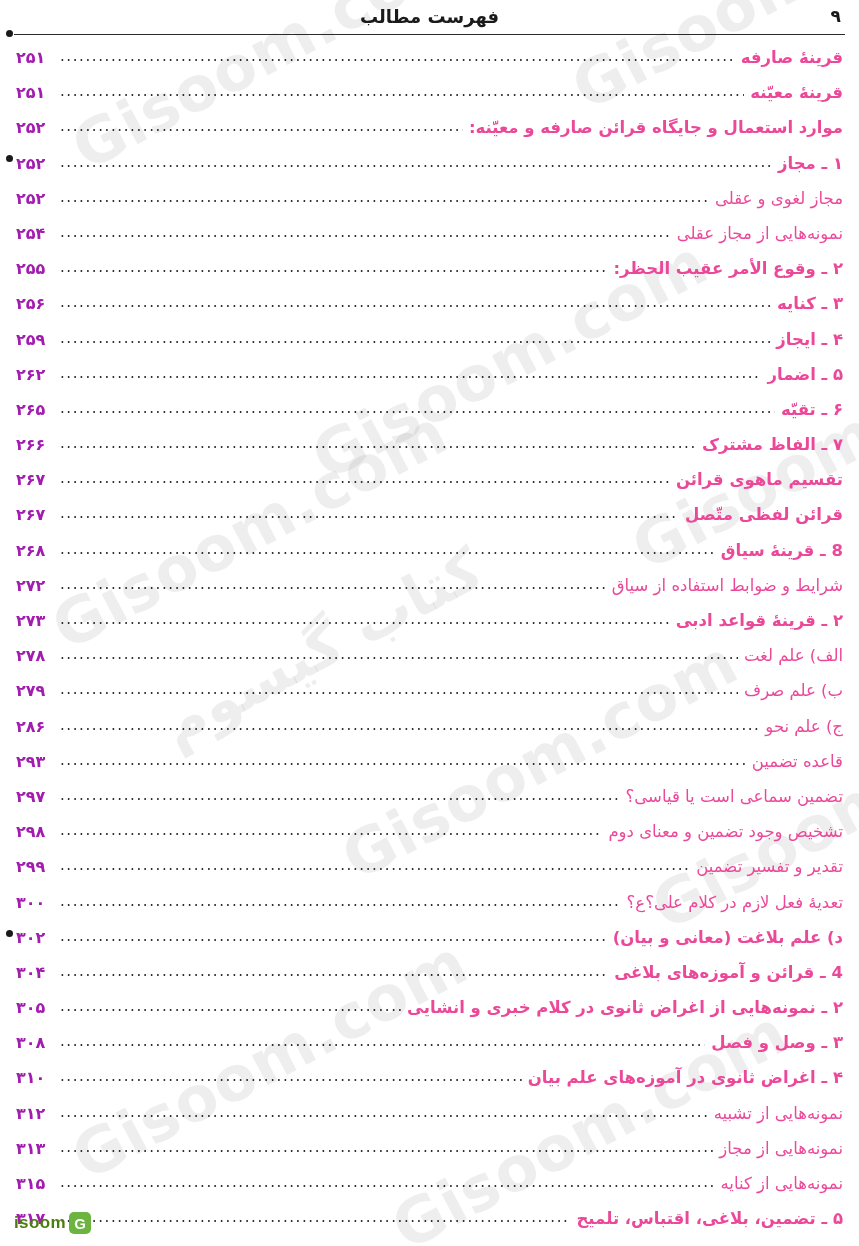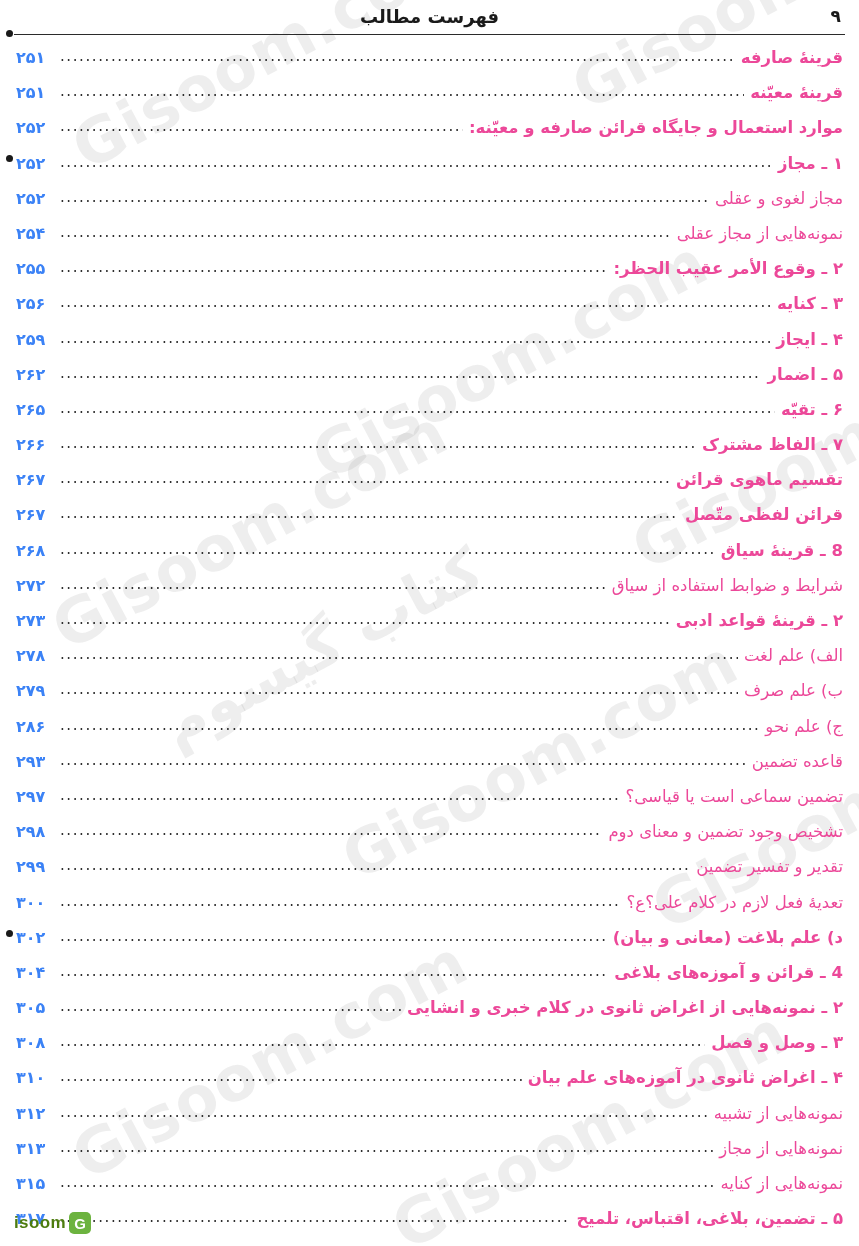--- a/index.html
+++ b/index.html
@@ -105,21 +105,21 @@
     color: #2e2e2e;
     letter-spacing: 1.6px;
     direction: ltr;
     text-align: left;
     margin: 0 2px;
     transform: translateY(-2px);
   }
   .toc-page {
     font-size: 16px;
     font-weight: bold;
-    color: #3b82f6;
+    color: #a21caf;
     flex: 0 0 auto;
     min-width: 42px;
     text-align: left;
     direction: rtl;
   }
   .lvl-1 { padding-right: 0px; }
   .lvl-1 .toc-title { font-weight: bold; }
   .lvl-2 { padding-right: 0px; }
   .lvl-2 .toc-title { font-weight: normal; }
 

